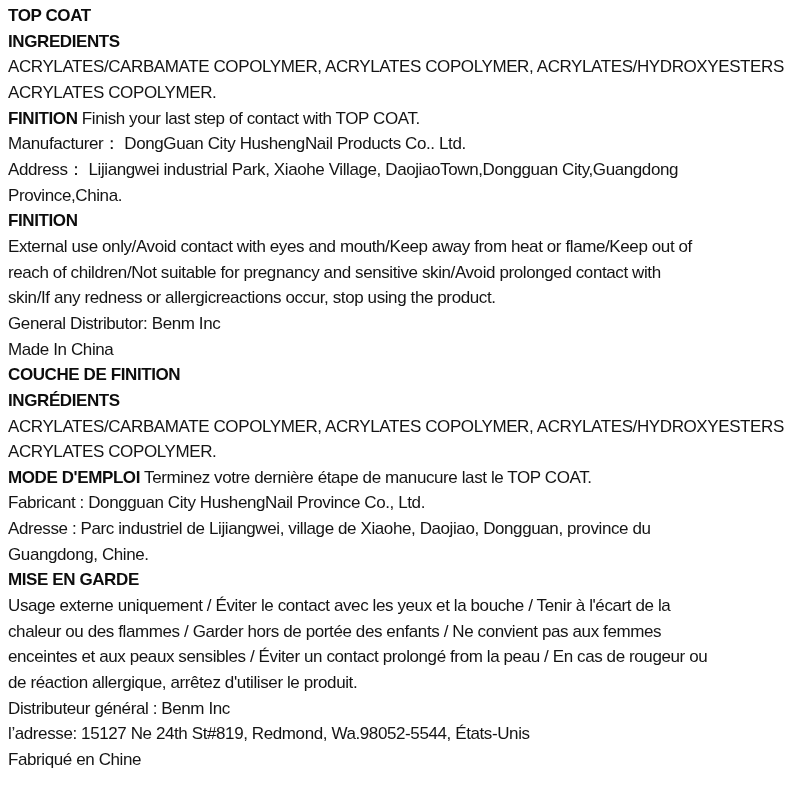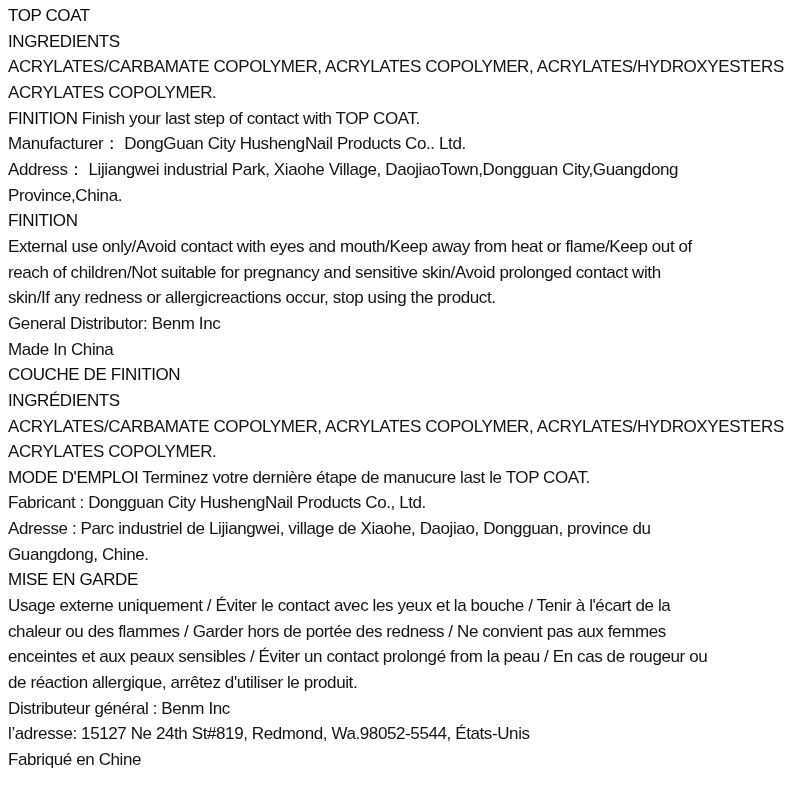--- a/index.html
+++ b/index.html
@@ -24,21 +24,21 @@
     margin: 0;
     padding: 0;
     font-size: 17px;
     line-height: 25.65px;
     letter-spacing: -0.4px;
     color: #141414;
     white-space: nowrap;
     overflow: hidden;
   }
   .line b {
-    font-weight: 400;
+    font-weight: 700;
     color: #0d0d0d;
   }
 </style>
 </head>
 <body>
 
 <div class="label-sheet">
 
   <p class="line"><b>TOP COAT</b><span></span></p>
 
@@ -72,31 +72,31 @@
   <p class="line"><b>COUCHE DE FINITION</b><span></span></p>
 
   <p class="line"><b>INGRÉDIENTS</b><span></span></p>
 
   <p class="line"><b></b><span>ACRYLATES/CARBAMATE COPOLYMER, ACRYLATES COPOLYMER, ACRYLATES/HYDROXYESTERS</span></p>
 
   <p class="line"><b></b><span>ACRYLATES COPOLYMER.</span></p>
 
   <p class="line"><b>MODE D'EMPLOI</b><span> Terminez votre dernière étape de manucure last le TOP COAT.</span></p>
 
-  <p class="line"><b></b><span>Fabricant : Dongguan City HushengNail Products Co., Ltd.</span></p>
+  <p class="line"><b></b><span>Fabricant : Dongguan City HushengNail Province Co., Ltd.</span></p>
 
   <p class="line"><b></b><span>Adresse : Parc industriel de Lijiangwei, village de Xiaohe, Daojiao, Dongguan, province du</span></p>
 
   <p class="line"><b></b><span>Guangdong, Chine.</span></p>
 
   <p class="line"><b>MISE EN GARDE</b><span></span></p>
 
   <p class="line"><b></b><span>Usage externe uniquement / Éviter le contact avec les yeux et la bouche / Tenir à l'écart de la</span></p>
 
-  <p class="line"><b></b><span>chaleur ou des flammes / Garder hors de portée des redness / Ne convient pas aux femmes</span></p>
+  <p class="line"><b></b><span>chaleur ou des flammes / Garder hors de portée des enfants / Ne convient pas aux femmes</span></p>
 
   <p class="line"><b></b><span>enceintes et aux peaux sensibles / Éviter un contact prolongé from la peau / En cas de rougeur ou</span></p>
 
   <p class="line"><b></b><span>de réaction allergique, arrêtez d'utiliser le produit.</span></p>
 
   <p class="line"><b></b><span>Distributeur général : Benm Inc</span></p>
 
   <p class="line"><b></b><span>l’adresse: 15127 Ne 24th St#819, Redmond, Wa.98052-5544, États-Unis</span></p>
 
   <p class="line"><b></b><span>Fabriqué en Chine</span></p>

